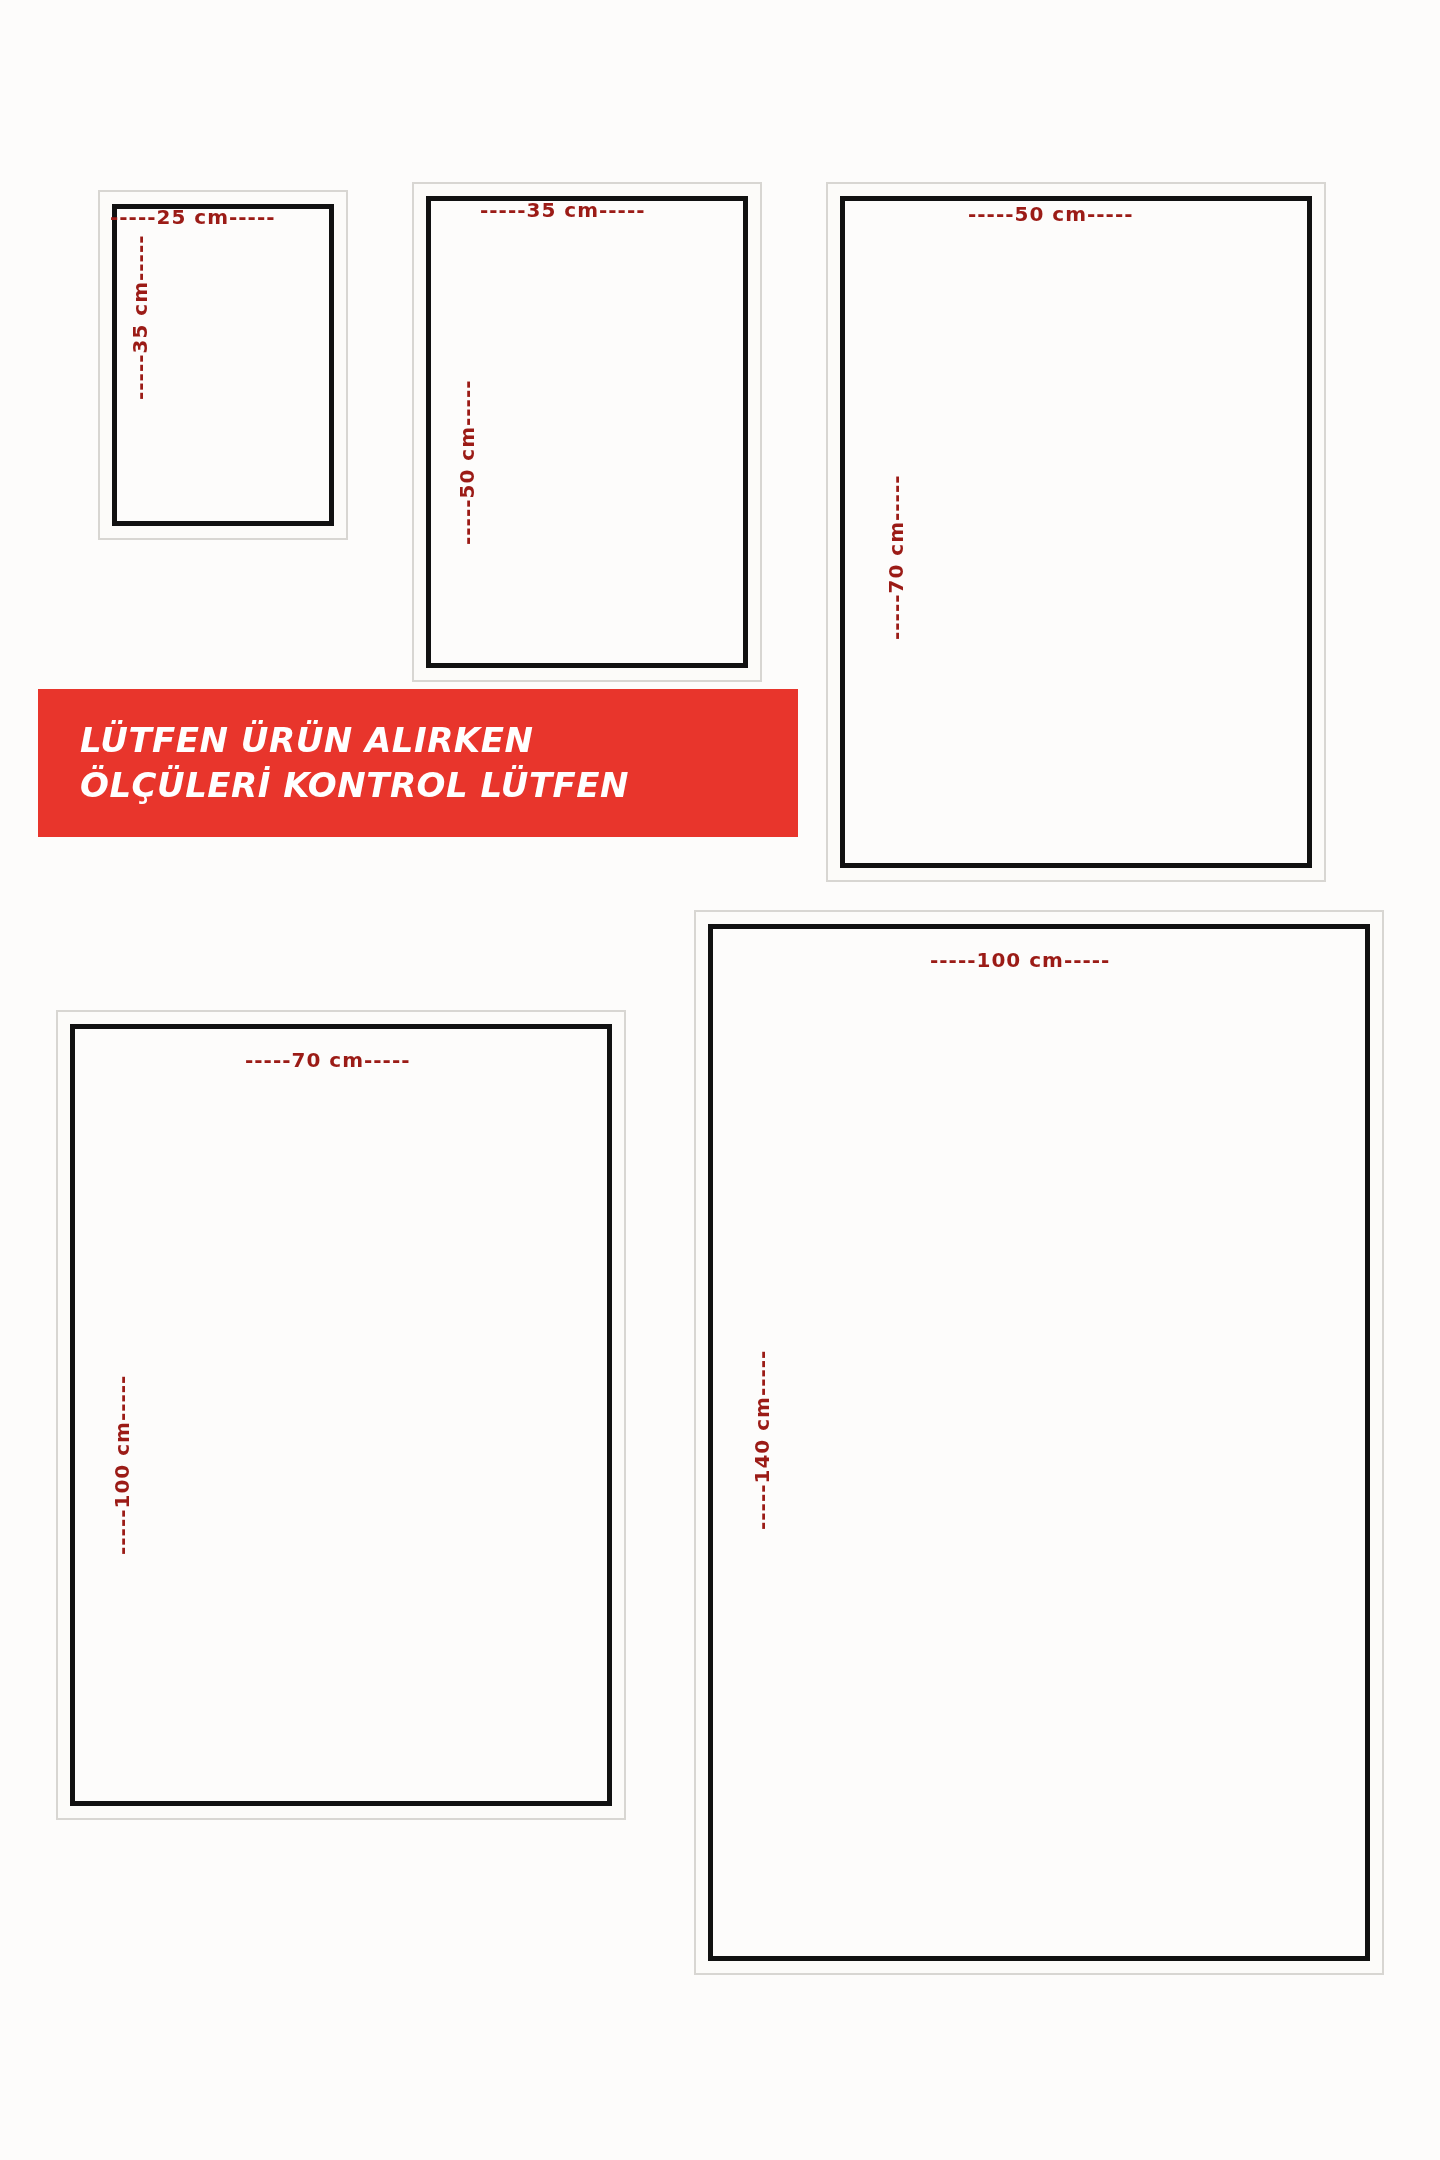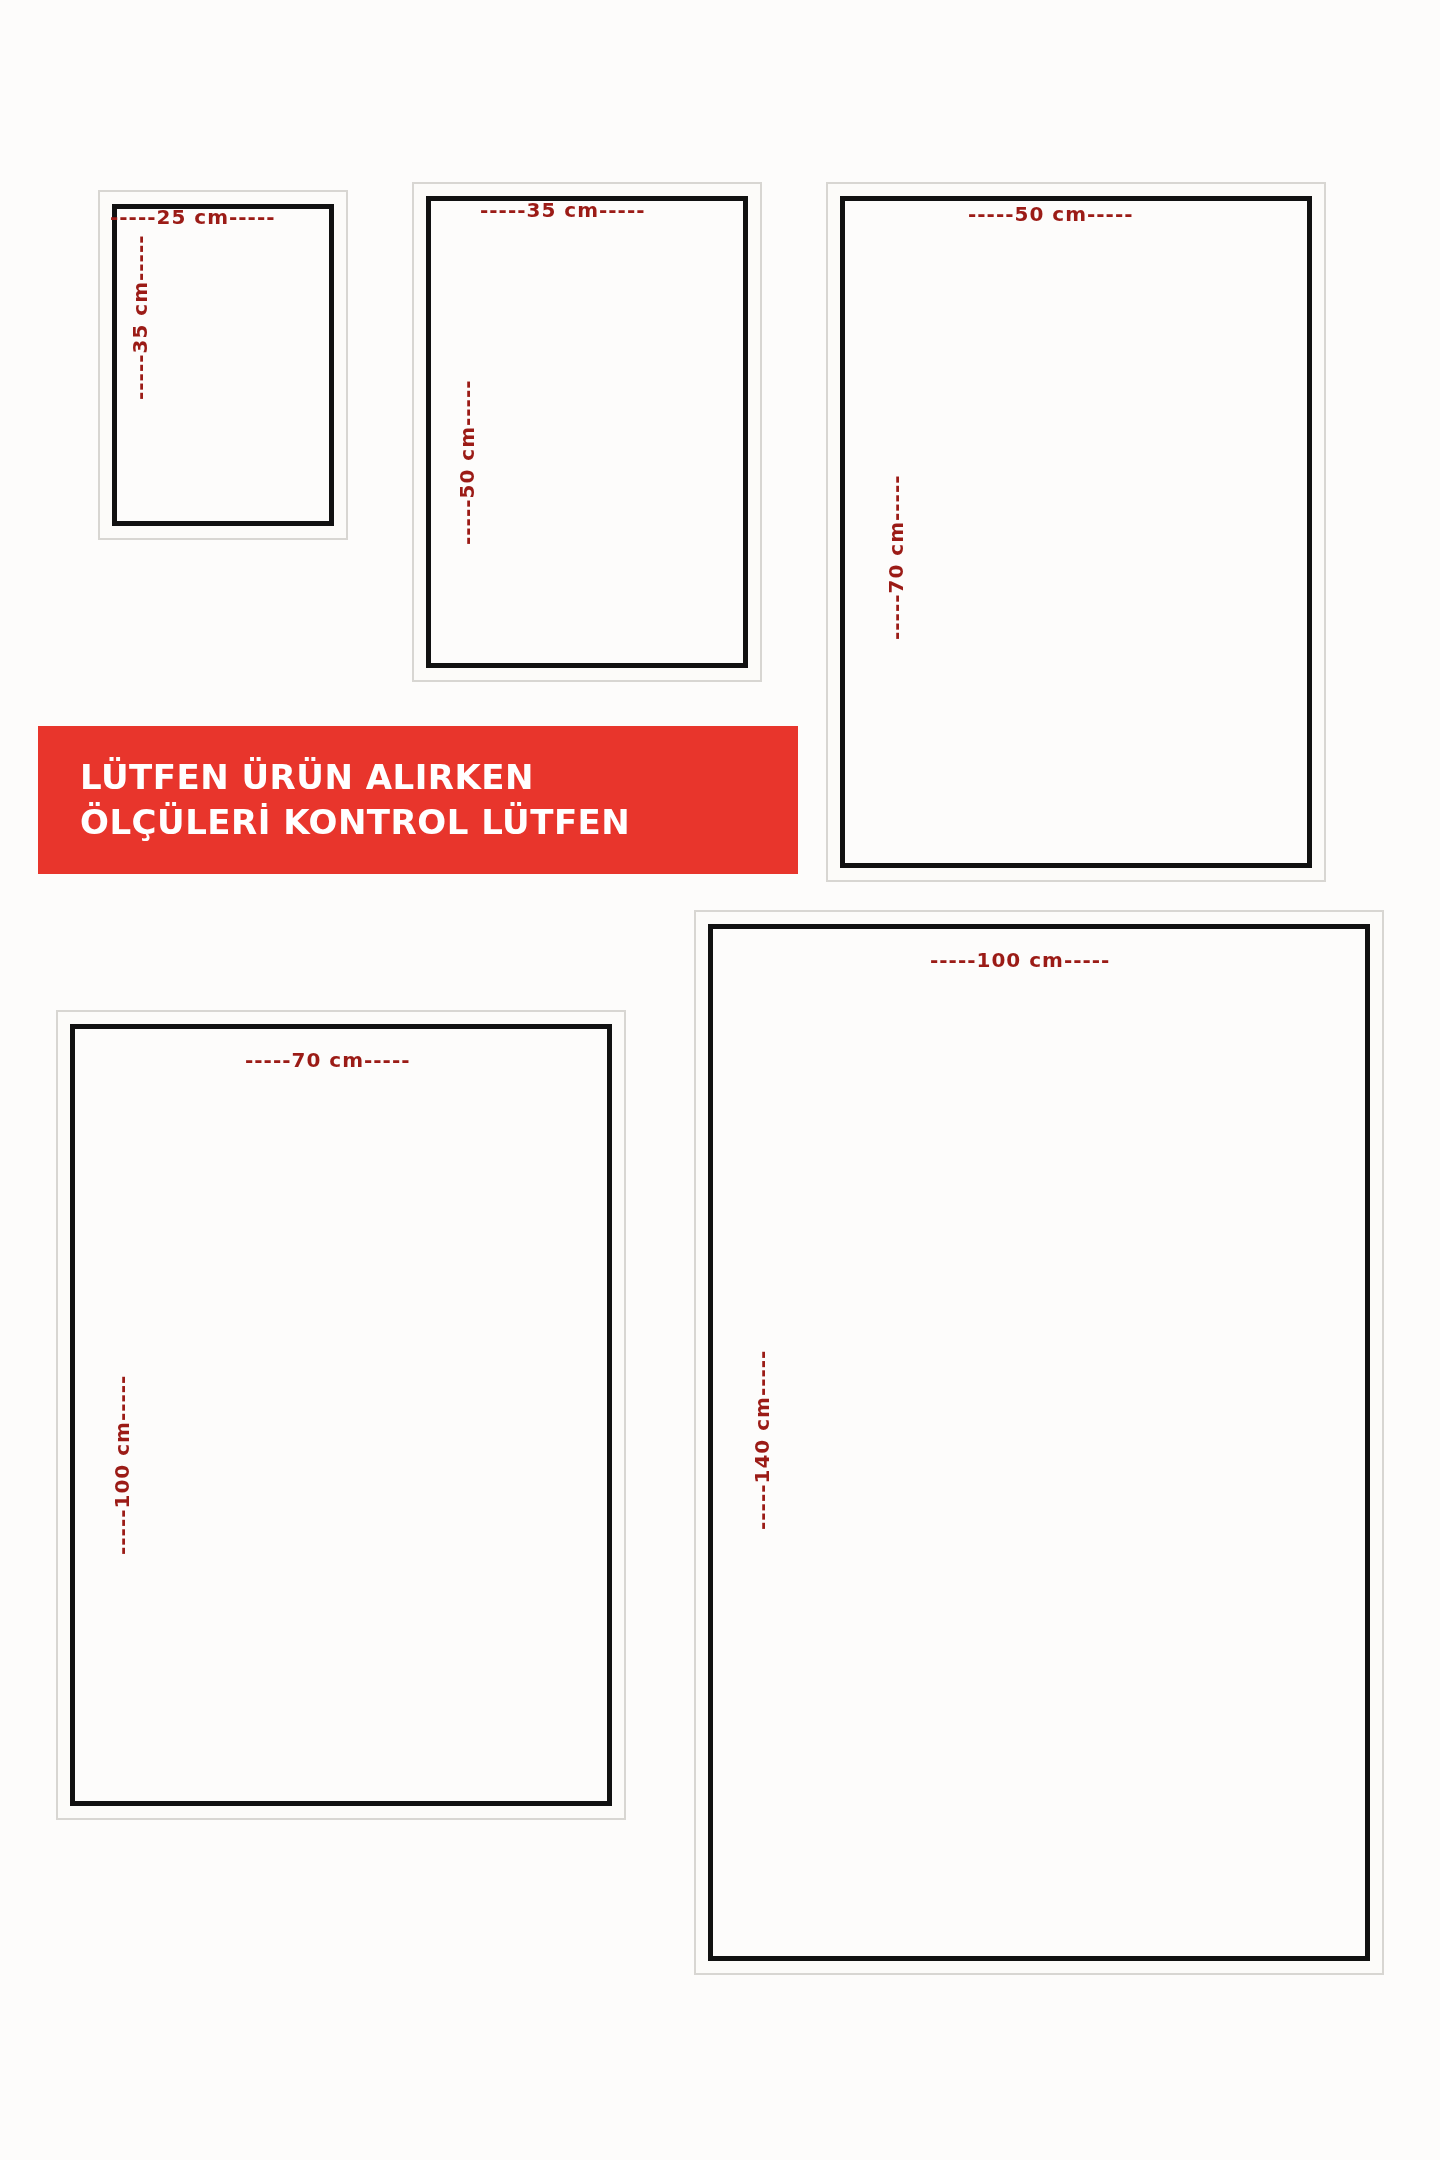--- a/index.html
+++ b/index.html
@@ -92,21 +92,21 @@
   </div>
   <div class="dim" style="left:480px; top:198px;">-----35 cm-----</div>
   <div class="dim vert" style="left:455px; top:545px;">-----50 cm-----</div>
 
   <div class="frame" style="left:826px; top:182px; width:500px; height:700px;">
     <div class="inner"></div>
   </div>
   <div class="dim" style="left:968px; top:202px;">-----50 cm-----</div>
   <div class="dim vert" style="left:884px; top:640px;">-----70 cm-----</div>
 
-  <div id="notice" style="left:38px; top:726px; width:760px; height:148px;">
+  <div id="notice" style="left:38px; top:689px; width:760px; height:148px;font-style:italic;">
     <div class="line">LÜTFEN ÜRÜN ALIRKEN</div>
     <div class="line">ÖLÇÜLERİ KONTROL LÜTFEN</div>
   </div>
 
   <div class="frame" style="left:56px; top:1010px; width:570px; height:810px;">
     <div class="inner"></div>
   </div>
   <div class="dim" style="left:245px; top:1048px;">-----70 cm-----</div>
   <div class="dim vert" style="left:110px; top:1555px;">-----100 cm-----</div>
 

